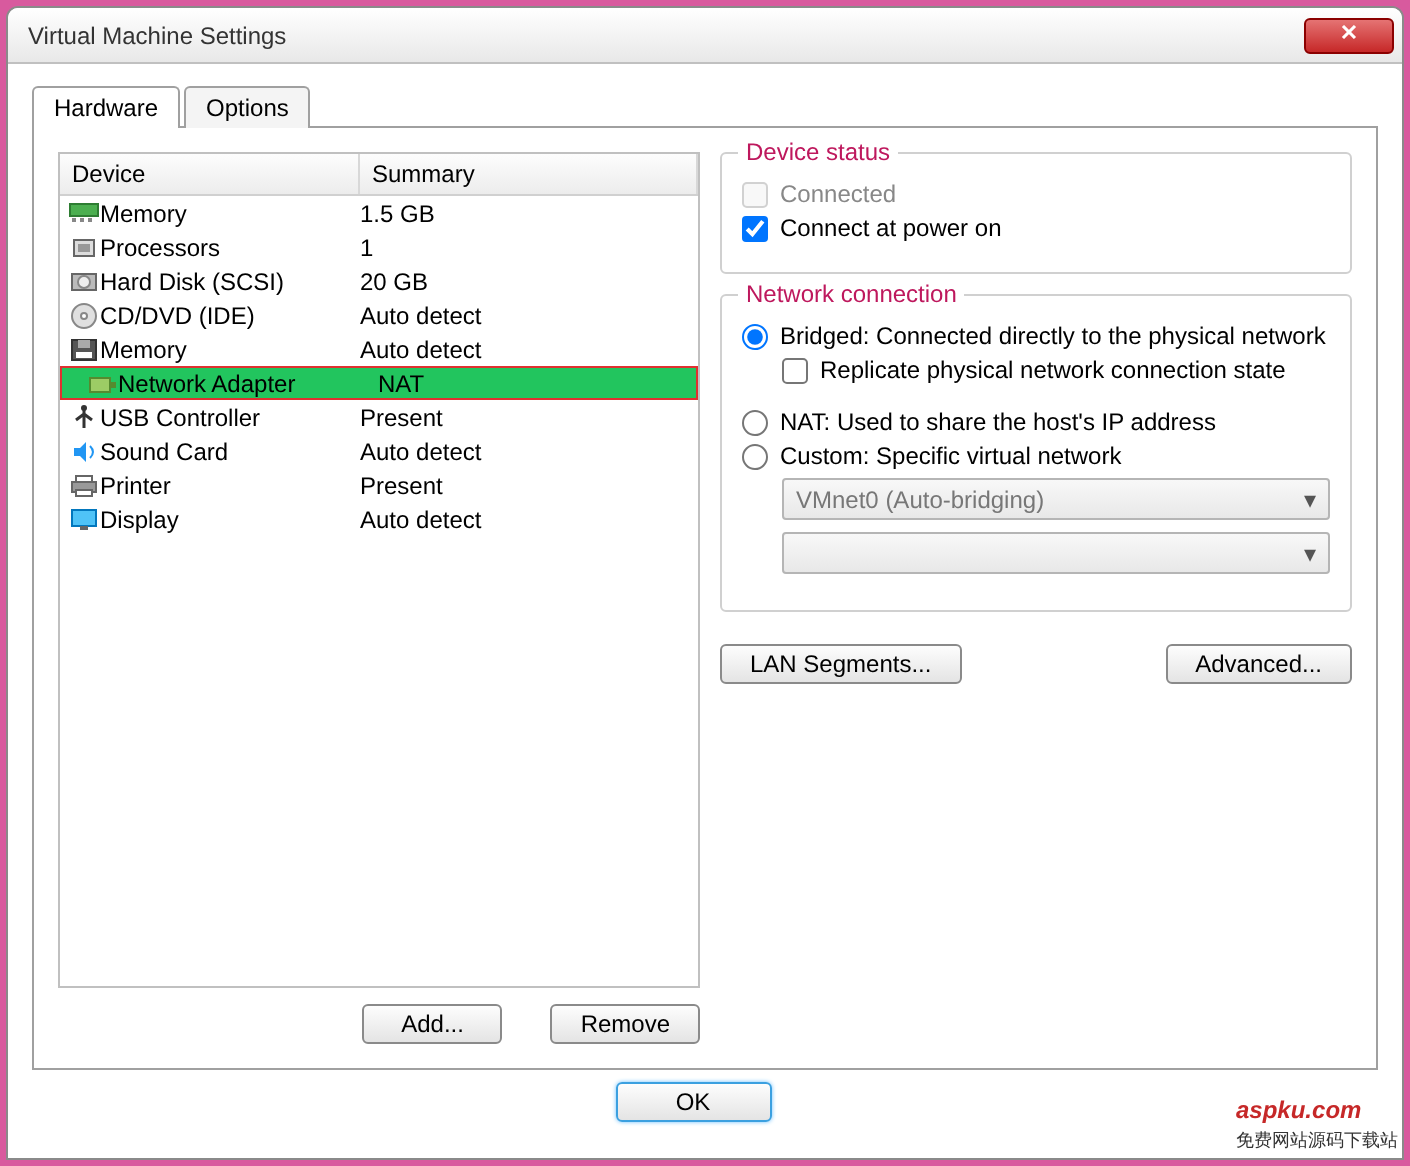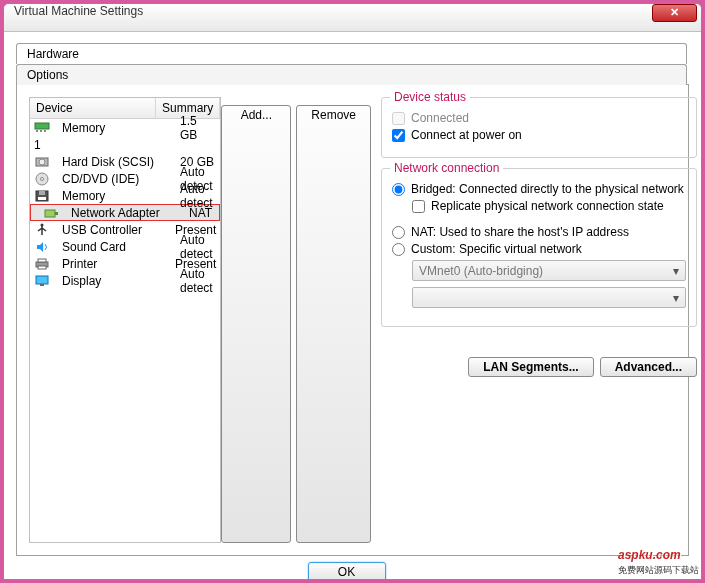--- a/index.html
+++ b/index.html
@@ -1,49 +1,49 @@
 <!DOCTYPE html>
 <html><head>
 <meta charset="utf-8">
 <style>
 * { box-sizing: border-box; font-family: "Segoe UI", Tahoma, sans-serif; font-size: 12px; }
 body { margin: 0; background: #d85a9e; width: 705px; height: 583px; position: relative; }
 .window { position: absolute; left: 3px; top: 3px; width: 699px; height: 577px; background: #fff; border: 1px solid #8a8a8a; border-radius: 6px 6px 0 0; overflow: hidden; }
-.titlebar { height: 28px; background: linear-gradient(#fff, #e8e8e8); border-bottom: 1px solid #c0c0c0; display: flex; padding: 0 4px 0 10px; }
+.titlebar { height: 28px; background: linear-gradient(#fff, #e8e8e8); border-bottom: 1px solid #c0c0c0; display: flex; align-items: center; padding: 0 4px 0 10px; }
 .title { flex: 1; color: #333; }
 .close-btn { width: 45px; height: 18px; background: linear-gradient(#e57373,#c62828); border: 1px solid #8b0000; border-radius: 3px; color: #fff; text-align: center; line-height: 14px; font-weight: bold; font-size: 11px; cursor: pointer; }
 .body { padding: 10px 12px 8px 12px; }
-.tabs { display: flex; position: relative; top: 1px; flex-direction: column; }
+.tabs { display: flex; position: relative; top: 1px; }
 .tab { padding: 3px 10px; border: 1px solid #a0a0a0; border-bottom: none; background: #f4f4f4; border-radius: 3px 3px 0 0; margin-right: 2px; cursor: pointer; }
 .tab.active { background: #fff; }
 .tabcontent { border: 1px solid #a0a0a0; height: 472px; background: #fff; display: flex; padding: 12px; gap: 10px; }
-.left { width: 342px; display: flex; flex-direction: row; }
+.left { width: 342px; display: flex; flex-direction: column; }
 .device-list { flex: 1; border: 1px solid #c0c0c0; overflow: hidden; }
 .dl-head { display: flex; background: linear-gradient(#fdfdfd,#ececec); border-bottom: 1px solid #d0d0d0; }
 .dl-head div { padding: 3px 6px; border-right: 1px solid #d8d8d8; }
 .col-dev { width: 150px; }
 .col-sum { flex: 1; }
 .dl-body { }
 .row { display: flex; align-items: center; height: 17px; padding: 0 4px; }
-.row .dev { width: 146px; display: flex; align-items: center; gap: 12px; }
+.row .dev { width: 146px; display: flex; align-items: center; gap: 0; }
 .row .sum { flex: 1; }
-.row.sel { background: #e5e5e5; border: 1px solid #e03030; padding-left: 12px; }
+.row.sel { background: #22c55e; border: 1px solid #e03030; padding-left: 12px; }
 .ico { width: 16px; height: 14px; display: inline-block; }
-.left-btns { display: flex; justify-content: flex-end; gap: 5px; margin-top: 8px; }
+.left-btns { display: flex; justify-content: flex-end; gap: 24px; margin-top: 8px; }
 .btn { padding: 2px 14px; border: 1px solid #8a8a8a; border-radius: 3px; background: linear-gradient(#fdfdfd,#e4e4e4); cursor: pointer; min-width: 70px; text-align: center; }
 .right { flex: 1; display: flex; flex-direction: column; gap: 10px; }
 .group { border: 1px solid #d0d0d0; border-radius: 3px; padding: 10px 10px 12px 10px; position: relative; }
 .group-title { position: absolute; top: -8px; left: 8px; background: #fff; padding: 0 4px; color: #be185d; }
 .chk, .rdo { display: flex; align-items: flex-end; gap: 6px; margin: 3px 0; }
 .chk input, .rdo input { margin: 0; }
 .disabled { color: #888; }
 .sub { margin-left: 20px; }
 .select { width: 274px; height: 21px; border: 1px solid #b5b5b5; border-radius: 2px; background: linear-gradient(#f8f8f8,#e8e8e8); display: flex; align-items: center; padding: 0 6px; margin: 4px 0 6px 20px; color: #777; justify-content: space-between; }
 .select .arrow { color: #555; }
-.right-btns { display: flex; justify-content: flex-end; gap: 6px; margin-top: 20px; font-weight: bold; }
+.right-btns { display: flex; justify-content: space-between; gap: 6px; margin-top: 6px; }
 .footer { display: flex; justify-content: center; gap: 6px; padding: 6px 12px 0 0; }
 .footer .btn { min-width: 78px; }
 .ok-btn { border: 1px solid #3ba0e0; box-shadow: 0 0 2px #6cc0ff; }
 .watermark { position: absolute; right: 6px; bottom: 6px; font-size: 18px; font-style: italic; font-weight: bold; color: #c62828; text-shadow: 1px 1px #fff; pointer-events: none; }
 .watermark small { font-size: 9px; color: #333; display: block; text-align: right; font-style: normal; font-weight: normal; }
 svg { display: block; }
 </style>
 </head>
 <body>
 
@@ -73,20 +73,29 @@
                       <rect x="2" y="9" width="2" height="2" fill="#888"></rect>
                       <rect x="6" y="9" width="2" height="2" fill="#888"></rect>
                       <rect x="10" y="9" width="2" height="2" fill="#888"></rect>
                     </svg>
                   </span>
                   <span>Memory</span>
                 </span>
                 <span class="sum">1.5 GB</span>
               </div>
               <div class="row">
+                <span class="dev">
+                  <span class="ico">
+                    <svg width="16" height="14">
+                      <rect x="3" y="3" width="10" height="8" fill="#ddd" stroke="#666"></rect>
+                      <rect x="5" y="5" width="6" height="4" fill="#999"></rect>
+                    </svg>
+                  </span>
+                  <span>Processors</span>
+                </span>
                 <span class="sum">1</span>
               </div>
               <div class="row">
                 <span class="dev">
                   <span class="ico">
                     <svg width="16" height="14">
                       <rect x="2" y="3" width="12" height="8" fill="#bbb" stroke="#666"></rect>
                       <circle cx="8" cy="7" r="3" fill="#eee" stroke="#888"></circle>
                     </svg>
                   </span>

